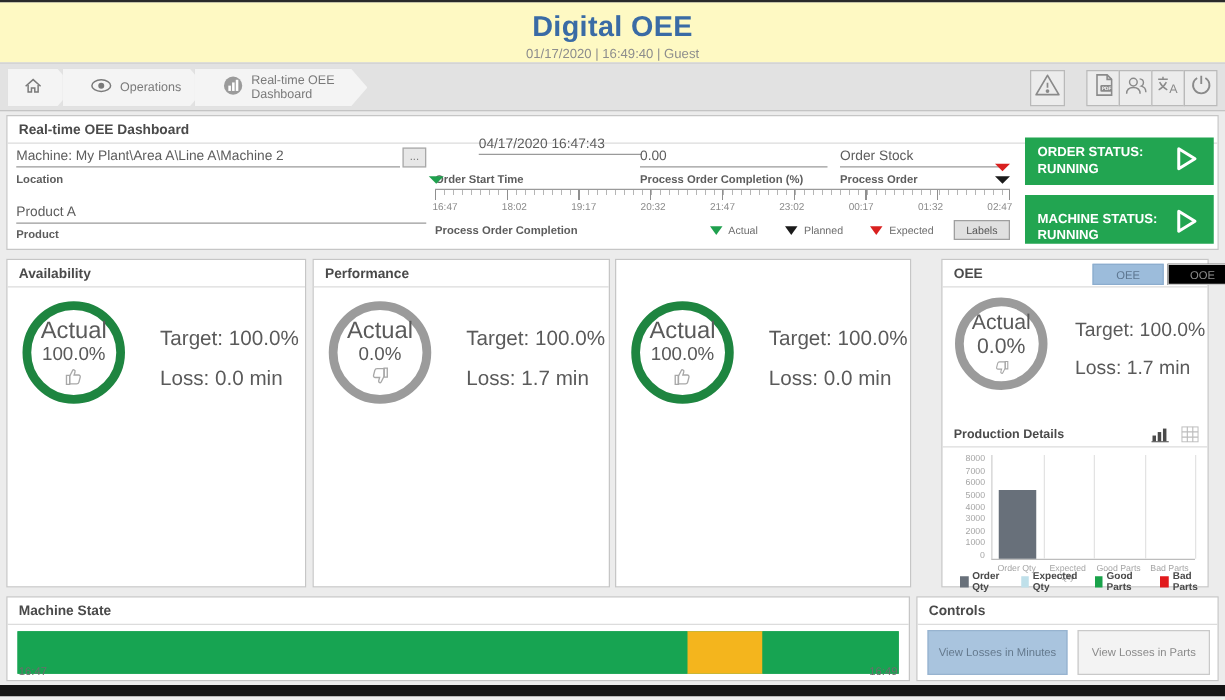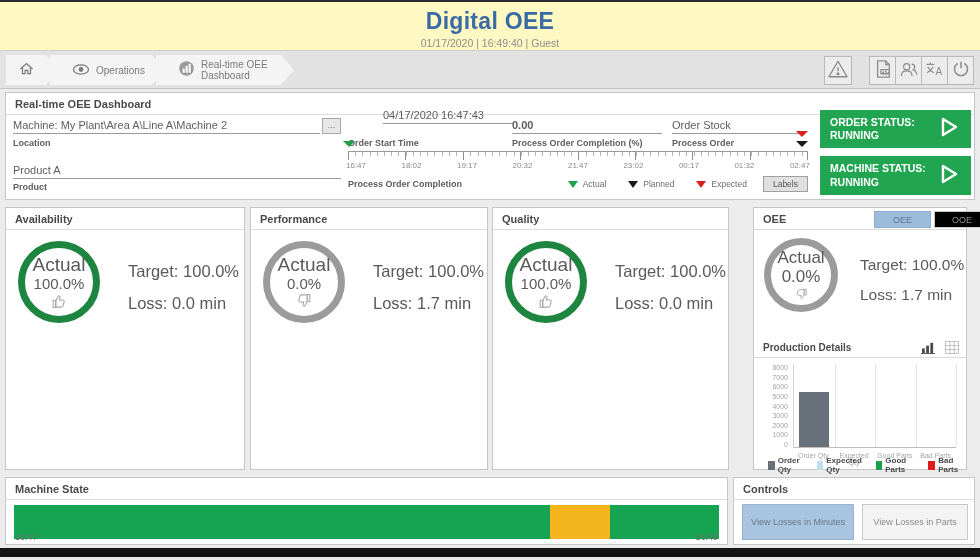--- a/index.html
+++ b/index.html
@@ -185,21 +185,21 @@
     <div class="field-val" style="left:7px; top:26px; width:307px;">Machine: My Plant\Area A\Line A\Machine 2</div>
     <div class="browse-btn" style="left:316px; top:25px;">...</div>
     <div class="field-lab" style="left:7px; top:45px;">Location</div>
 
     <div class="field-val" style="left:7px; top:71px; width:328px;">Product A</div>
     <div class="field-lab" style="left:7px; top:89px;">Product</div>
 
     <div class="field-val" style="left:342px; top:16px; width:130px;margin-left:35px;">04/17/2020 16:47:43</div>
     <div class="field-lab" style="left:342px; top:45px;">Order Start Time</div>
 
-    <div class="field-val" style="left:506px; top:26px; width:150px;font-weight:bold;">0.00</div>
+    <div class="field-val" style="left:506px; top:26px; width:150px;">0.00</div>
     <div class="field-lab" style="left:506px; top:45px;">Process Order Completion (%)</div>
 
     <div class="field-val" style="left:666px; top:26px; width:132px;">Order Stock</div>
     <div class="field-lab" style="left:666px; top:45px;">Process Order</div>
 
     <div class="tri-down" style="position:absolute; left:337px; top:48px; border-top-color:#1fa04e;"></div>
     <div class="tri-down" style="position:absolute; left:790px; top:38px; border-top-color:#d9201f;"></div>
     <div class="tri-down" style="position:absolute; left:790px; top:48px; border-top-color:#1a1a1a;"></div>
     <div class="ruler" style="left:342px; top:58px; width:460px;"></div>
     <div class="tick-labels" style="left:340px; top:68px; width:464px;">
@@ -235,21 +235,21 @@
     <div class="status-box" style="left:814px; top:17px; height:38px;">
       <span class="status-text">
         <span>ORDER STATUS:</span><br><span>RUNNING</span>
       </span>
       <span>
         <svg width="26" height="26" viewBox="0 0 26 26" fill="none" stroke="#fff" stroke-width="2.4" stroke-linejoin="round">
             <polygon points="8,5 21,13 8,21"></polygon>
           </svg>
       </span>
     </div>
-    <div class="status-box" style="left:814px; top:63px; height:39px;">
+    <div class="status-box" style="left:814px; top:63px; height:39px;align-items:flex-end;">
       <span class="status-text">
         <span>MACHINE STATUS:</span><br><span>RUNNING</span>
       </span>
       <span>
         <svg width="26" height="26" viewBox="0 0 26 26" fill="none" stroke="#fff" stroke-width="2.4" stroke-linejoin="round">
             <polygon points="8,5 21,13 8,21"></polygon>
           </svg>
       </span>
     </div>
   </div>
@@ -276,21 +276,20 @@
       <svg width="18" height="16" viewBox="0 0 24 22" style="transform:rotate(180deg);" fill="none" stroke="#a8a8a8" stroke-width="1.5">
           <path d="M4 10 H7.5 V20 H4 Z"></path>
           <path d="M7.5 11 L10.7 4.6 C11 4 11.7 3.7 12.3 4 C13.2 4.3 13.7 5.3 13.4 6.2 L12.4 9.6 H17.3 C18.5 9.6 19.4 10.8 19.1 12 L17.7 17.5 C17.4 18.6 16.4 19.4 15.2 19.4 H7.5 Z"></path>
         </svg>
     </div>
     <div class="kpi-target" style="left:122px; top:54px;">Target: 100.0%</div>
     <div class="kpi-loss" style="left:122px; top:86px;">Loss: 1.7 min</div>
   </div>
 
   <div class="panel" style="left:492px; top:207px; width:237px; height:263px;">
-    <div class="panel-head">Quality</div>
     <div class="gauge" style="left:12px; top:33px;">
       <span class="gw">Actual</span>
       <span class="gv">100.0%</span>
       <svg width="18" height="16" viewBox="0 0 24 22" fill="none" stroke="#a8a8a8" stroke-width="1.5">
           <path d="M4 10 H7.5 V20 H4 Z"></path>
           <path d="M7.5 11 L10.7 4.6 C11 4 11.7 3.7 12.3 4 C13.2 4.3 13.7 5.3 13.4 6.2 L12.4 9.6 H17.3 C18.5 9.6 19.4 10.8 19.1 12 L17.7 17.5 C17.4 18.6 16.4 19.4 15.2 19.4 H7.5 Z"></path>
         </svg>
     </div>
     <div class="kpi-target" style="left:122px; top:54px;">Target: 100.0%</div>
     <div class="kpi-loss" style="left:122px; top:86px;">Loss: 0.0 min</div>

